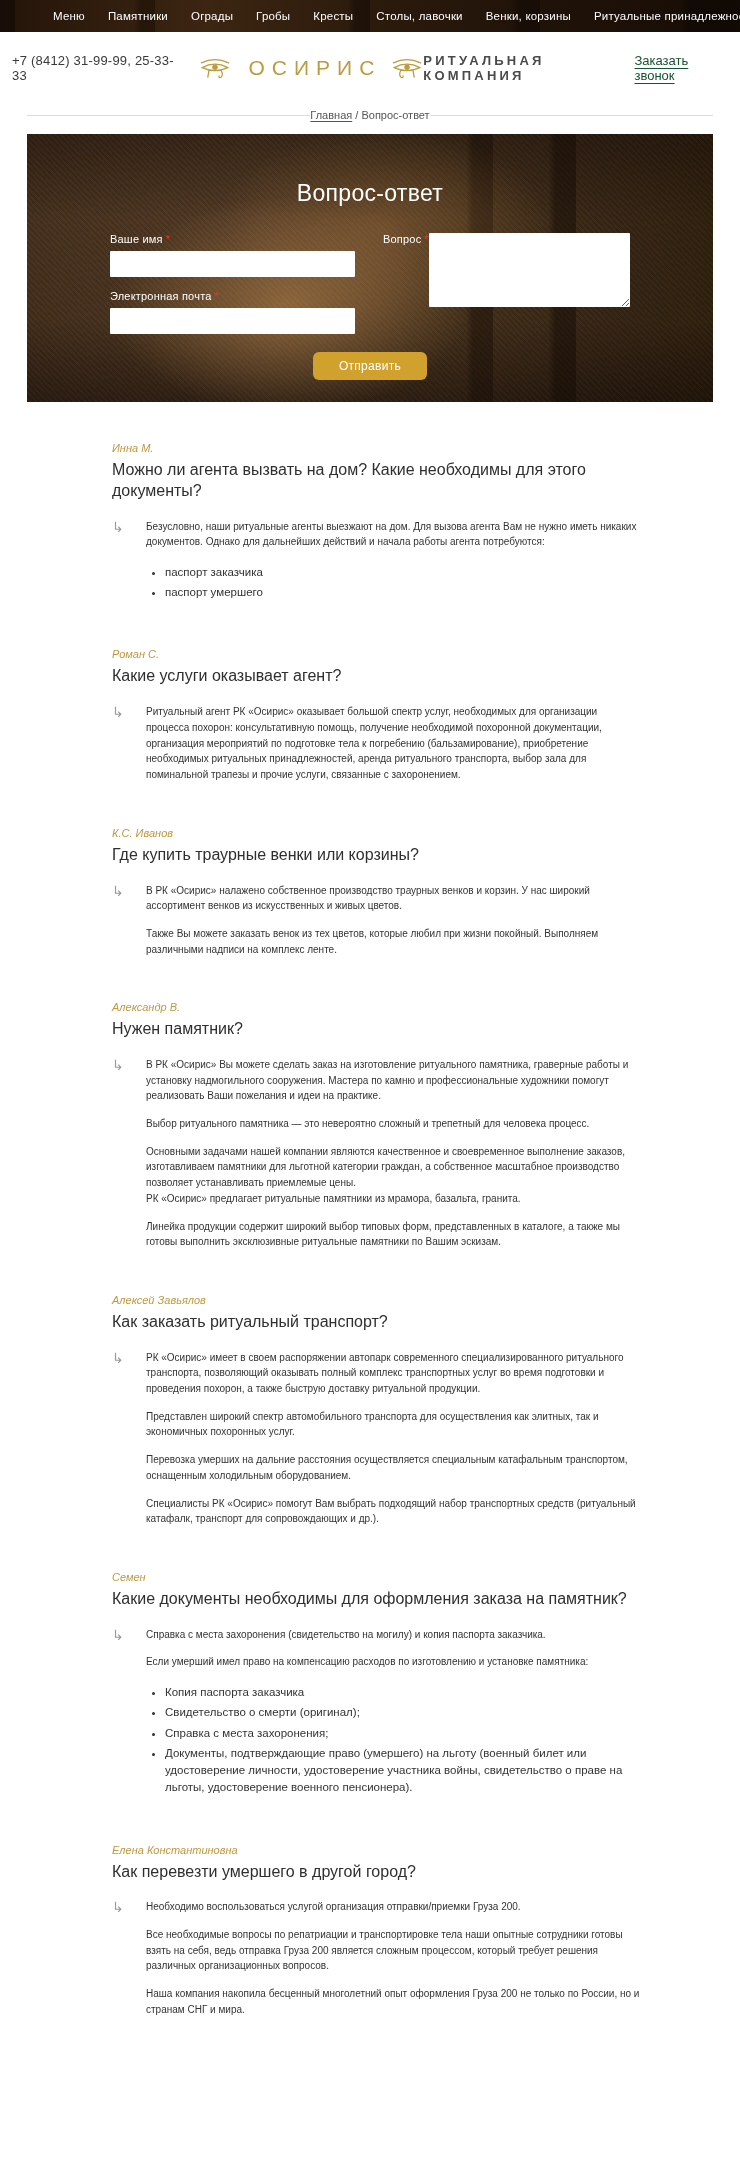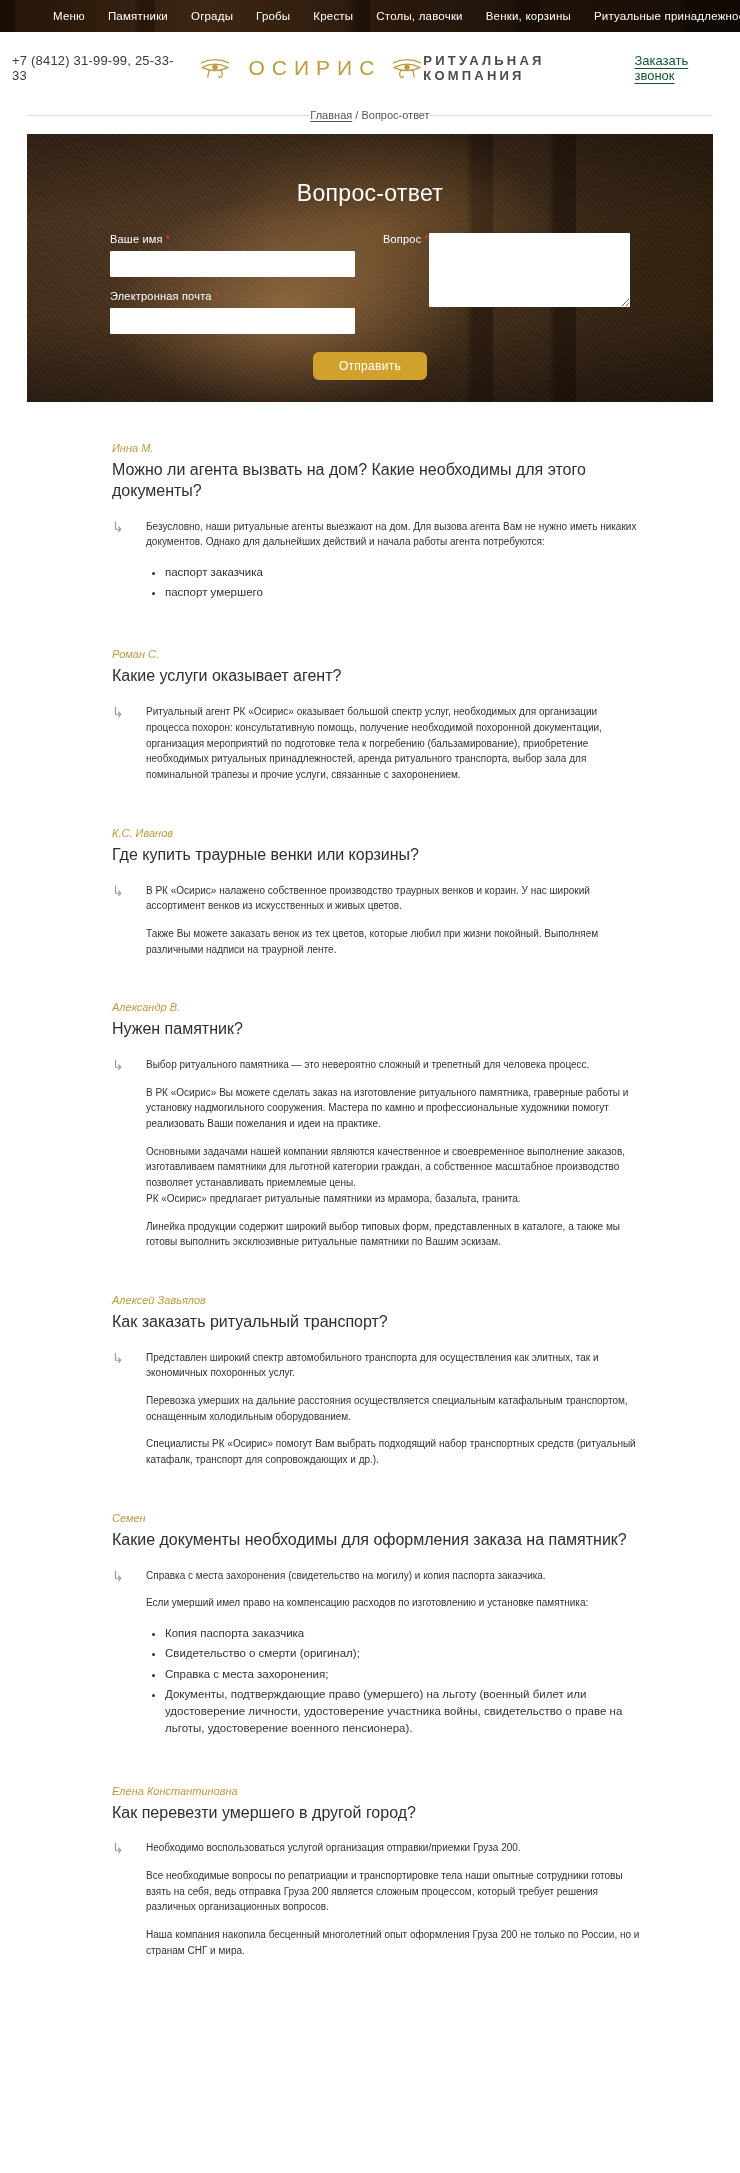--- a/index.html
+++ b/index.html
@@ -238,46 +238,47 @@
     </div>
   </article>
 
   <article class="qa-item">
     <div class="qa-author">К.С. Иванов</div>
     <h2 class="qa-question">Где купить траурные венки или корзины?</h2>
     <div class="qa-answer">
       <span class="qa-arrow">↳</span>
       <div class="qa-body">
             <p class="qa-p">В РК «Осирис» налажено собственное производство траурных венков и корзин. У нас широкий ассортимент венков из искусственных и живых цветов.</p>
-            <p class="qa-p">Также Вы можете заказать венок из тех цветов, которые любил при жизни покойный.  Выполняем различными надписи на траурной ленте.</p>
+            <p class="qa-p">Также Вы можете заказать венок из тех цветов, которые любил при жизни покойный.  Выполняем различными надписи на комплекс ленте.</p>
           </div>
     </div>
   </article>
 
   <article class="qa-item">
     <div class="qa-author">Александр В.</div>
     <h2 class="qa-question">Нужен памятник?</h2>
     <div class="qa-answer">
       <span class="qa-arrow">↳</span>
       <div class="qa-body">
+            <p class="qa-p">В РК «Осирис» Вы можете сделать заказ на изготовление ритуального памятника, граверные работы и установку надмогильного сооружения. Мастера по камню и профессиональные художники помогут реализовать Ваши пожелания и идеи на практике.</p>
             <p class="qa-p">Выбор ритуального памятника — это невероятно сложный и трепетный для человека процесс.</p>
-            <p class="qa-p">В РК «Осирис» Вы можете сделать заказ на изготовление ритуального памятника, граверные работы и установку надмогильного сооружения. Мастера по камню и профессиональные художники помогут реализовать Ваши пожелания и идеи на практике.</p>
             <p class="qa-p">Основными задачами нашей компании являются качественное и своевременное выполнение заказов, изготавливаем памятники для льготной категории граждан, а собственное масштабное производство позволяет устанавливать приемлемые цены.
 РК «Осирис» предлагает ритуальные памятники из мрамора, базальта, гранита.</p>
             <p class="qa-p">Линейка продукции содержит широкий выбор типовых форм, представленных в каталоге, а также мы готовы выполнить эксклюзивные ритуальные памятники по Вашим эскизам.</p>
           </div>
     </div>
   </article>
 
   <article class="qa-item">
     <div class="qa-author">Алексей Завьялов</div>
     <h2 class="qa-question">Как заказать ритуальный транспорт?</h2>
     <div class="qa-answer">
       <span class="qa-arrow">↳</span>
       <div class="qa-body">
+            <p class="qa-p">РК «Осирис» имеет в своем распоряжении автопарк современного специализированного ритуального транспорта, позволяющий оказывать полный комплекс транспортных услуг во время подготовки и проведения похорон, а также быструю доставку ритуальной продукции.</p>
             <p class="qa-p">Представлен широкий спектр автомобильного транспорта для осуществления как элитных, так и экономичных похоронных услуг.</p>
             <p class="qa-p">Перевозка умерших на дальние расстояния осуществляется специальным катафальным транспортом, оснащенным холодильным оборудованием.</p>
             <p class="qa-p">Специалисты РК «Осирис» помогут Вам выбрать подходящий набор транспортных средств (ритуальный катафалк, транспорт для сопровождающих и др.).</p>
           </div>
     </div>
   </article>
 
   <article class="qa-item">
     <div class="qa-author">Семен</div>
     <h2 class="qa-question">Какие документы необходимы для оформления заказа на памятник?</h2>

